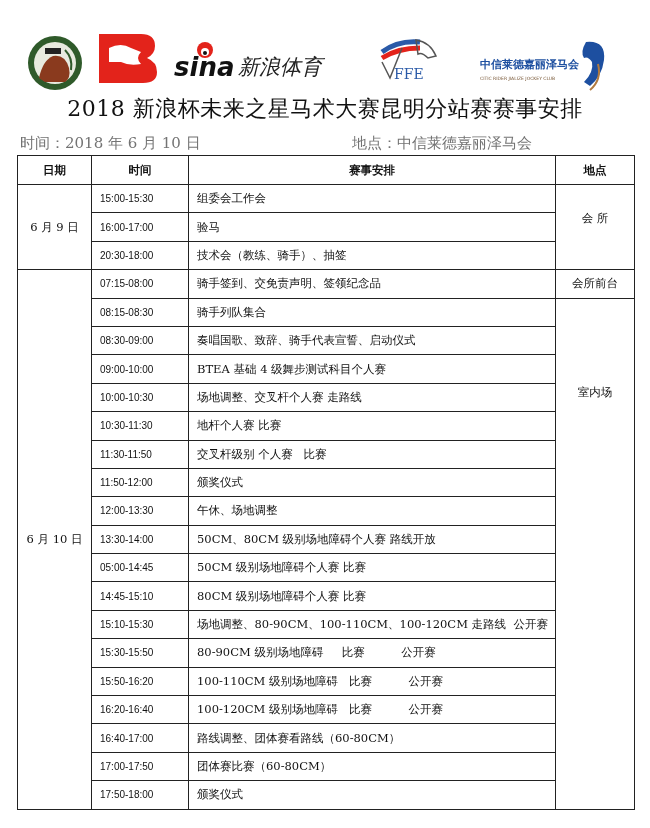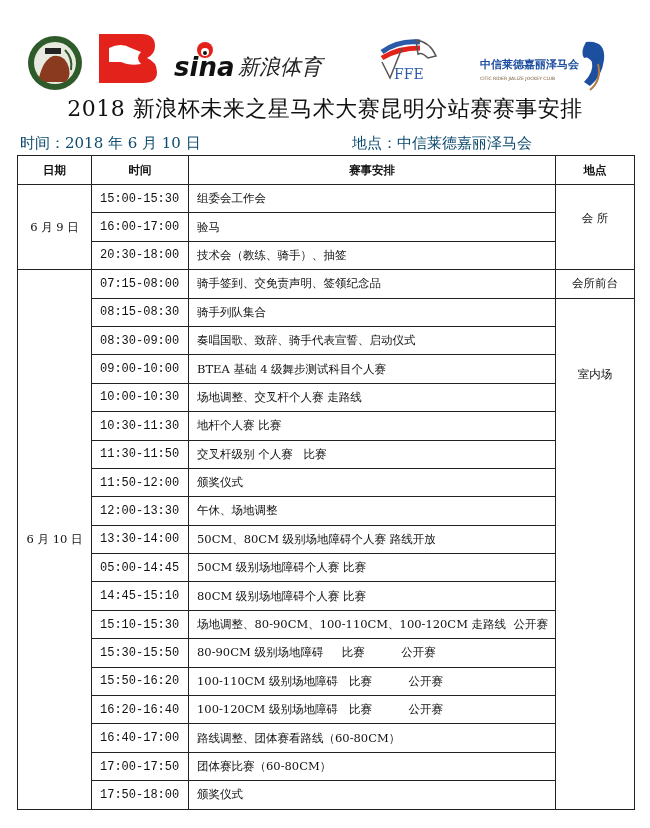--- a/index.html
+++ b/index.html
@@ -1,24 +1,24 @@
 <!DOCTYPE html>
 <html><head>
 <meta charset="utf-8">
 <style>
   html, body { margin:0; padding:0; background:#ffffff; }
   body { width:650px; height:828px; position:relative; overflow:hidden; font-family:"DejaVu Serif", serif; color:#111; }
   .logos { position:absolute; top:12px; left:0; width:650px; height:90px; }
   .logo { position:absolute; }
   .title { position:absolute; top:94px; left:0; width:650px; text-align:center; font-size:22px; font-family:"DejaVu Serif", serif; letter-spacing:0.5px; }
-  .meta { position:absolute; top:134px; font-size:15px; color:#0c4a6e; }
+  .meta { position:absolute; top:134px; font-size:15px; color:#737373; }
   table.sched { position:absolute; top:155px; left:17px; width:617px; border-collapse:collapse; table-layout:fixed; }
   table.sched td, table.sched th { border:1px solid #222; font-size:11.5px; padding:0; height:27.4px; }
   table.sched th { font-family:"DejaVu Sans", sans-serif; font-weight:bold; font-size:11.5px; height:28px; border-top:1.5px solid #222; border-bottom:1.5px solid #222; }
-  table.sched td.time { padding-left:8px; font-family:Liberation Mono, monospace; font-size:12px; }
+  table.sched td.time { padding-left:8px; font-family:Liberation Sans, sans-serif; font-size:10px; }
   table.sched td.evt { padding-left:8px; white-space:pre;margin-top:48px; }
   table.sched td.date, table.sched td.venue { text-align:center; }
   table.sched { border-left:1.5px solid #222; border-right:1.5px solid #222; border-bottom:1.5px solid #222; }
 </style>
 </head>
 <body>
 
 <div class="logos">
 
   <svg class="logo" style="left:25px;top:22px" width="60" height="58" viewBox="0 0 60 58">
@@ -95,21 +95,21 @@
 
     <tr style="border-top:1.5px solid #222">
       <td class="date" rowspan="19">6 月 10 日</td>
       <td class="time">07:15-08:00</td>
       <td class="evt">骑手签到、交免责声明、签领纪念品</td>
       <td class="venue">会所前台</td>
     </tr>
     <tr>
       <td class="time">08:15-08:30</td>
       <td class="evt">骑手列队集合</td>
-      <td class="venue" rowspan="18" style="vertical-align:top;padding-top:68px">室内场</td>
+      <td class="venue" rowspan="18" style="vertical-align:top;padding-top:86px">室内场</td>
     </tr>
     <tr>
       <td class="time">08:30-09:00</td>
       <td class="evt">奏唱国歌、致辞、骑手代表宣誓、启动仪式</td>
     </tr>
     <tr>
       <td class="time">09:00-10:00</td>
       <td class="evt">BTEA 基础 4 级舞步测试科目个人赛</td>
     </tr>
     <tr>

